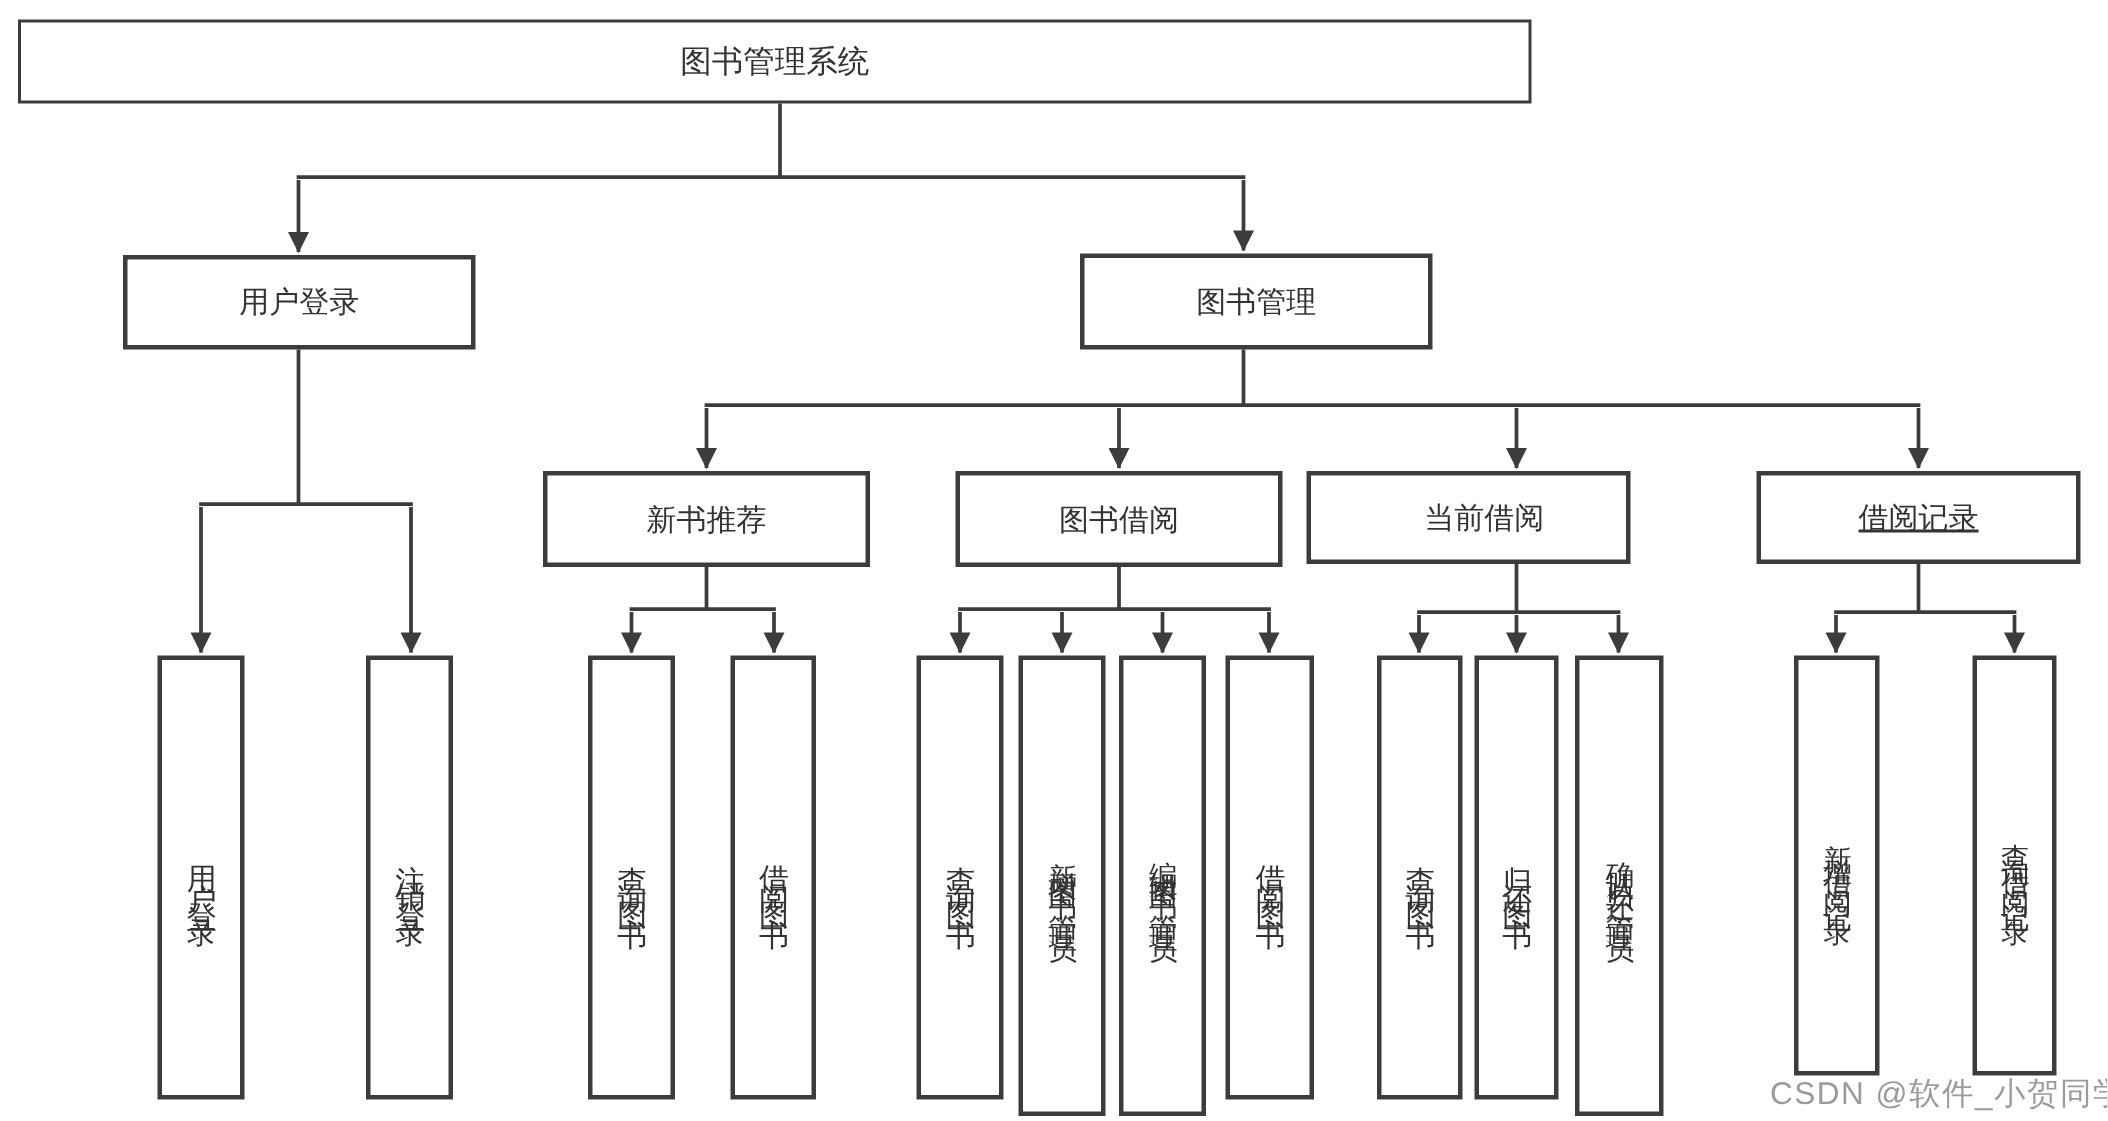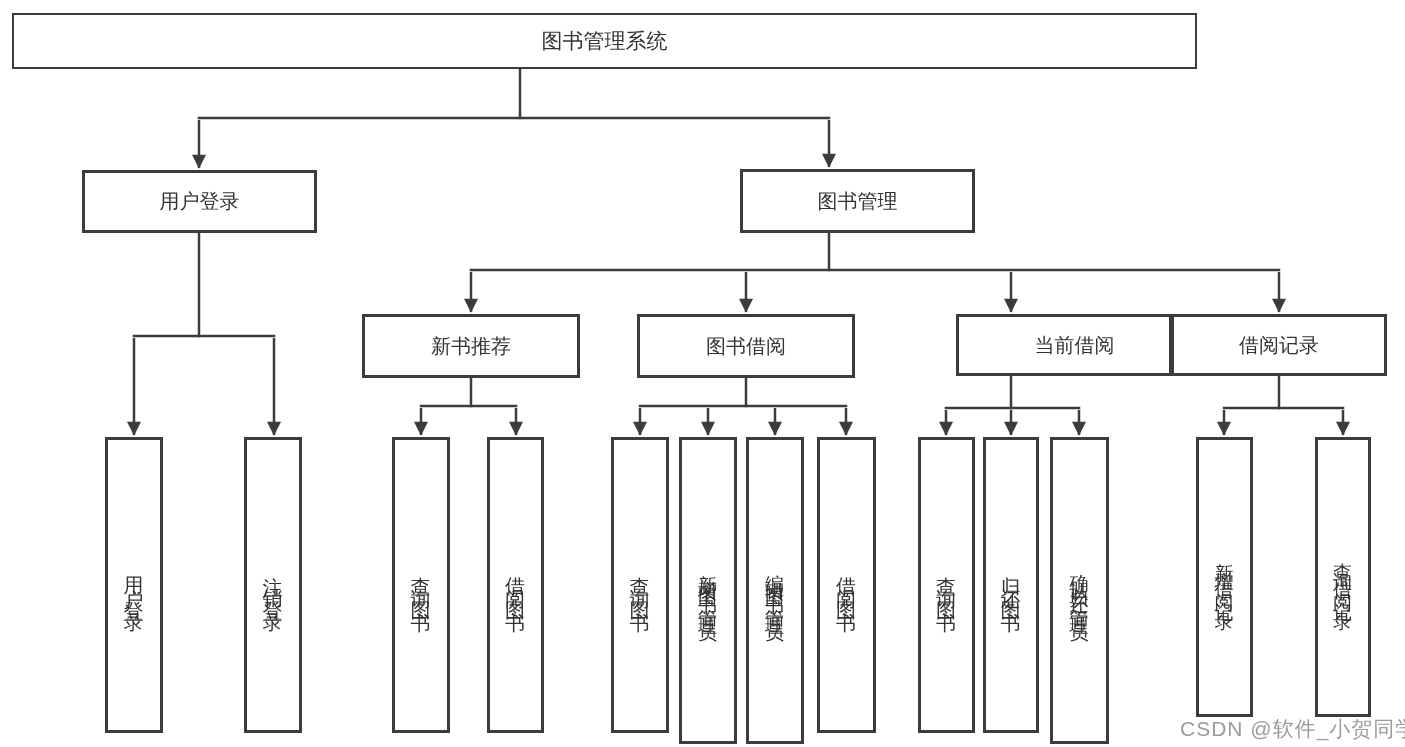--- a/index.html
+++ b/index.html
@@ -104,29 +104,29 @@
     <path d="M946,410 V435" marker-end="url(#arrowhead)"></path>
     <path d="M1011,410 V435" marker-end="url(#arrowhead)"></path>
     <path d="M1079,410 V435" marker-end="url(#arrowhead)"></path>
 
     <path class="corner" d="M1279,376 V408"></path>
     <path class="corner" d="M1224,408 H1343"></path>
     <path d="M1224,410 V435" marker-end="url(#arrowhead)"></path>
     <path d="M1343,410 V435" marker-end="url(#arrowhead)"></path>
   </svg>
 
-  <div class="node root" style="left:12px;top:13px;width:1185px;height:56px;">图书管理系统</div>
+  <div class="node root" style="left:12px;top:13px;width:1009px;height:56px;">图书管理系统</div>
 
   <div class="node" style="left:82px;top:170px;width:235px;height:63px;">用户登录</div>
-  <div class="node" style="left:740px;top:169px;width:235px;height:64px;">图书管理</div>
+  <div class="node" style="left:720px;top:169px;width:235px;height:64px;">图书管理</div>
 
   <div class="node" style="left:637px;top:314px;width:218px;height:64px;">图书借阅</div>
   <div class="node" style="left:362px;top:314px;width:218px;height:64px;">新书推荐</div>
-  <div class="node" style="left:956px;top:314px;width:216px;height:62px;padding-left:21px;">当前借阅</div>
-  <div class="node" style="left:1171px;top:314px;width:216px;height:62px;">借阅记录</div>
+  <div class="node" style="left:871px;top:314px;width:216px;height:62px;padding-left:21px;">当前借阅</div>
+  <div class="node" style="left:1171px;top:314px;width:216px;height:62px;text-decoration:underline;">借阅记录</div>
 
   <div class="leaf ls-s" style="left:105px;top:437px;width:58px;height:296px;">
     <span>用户登录</span>
   </div>
   <div class="leaf ls-s" style="left:244px;top:437px;width:58px;height:296px;">
     <span>注销登录</span>
   </div>
 
   <div class="leaf ls-s" style="left:392px;top:437px;width:58px;height:296px;">
     <span>查询图书</span>

